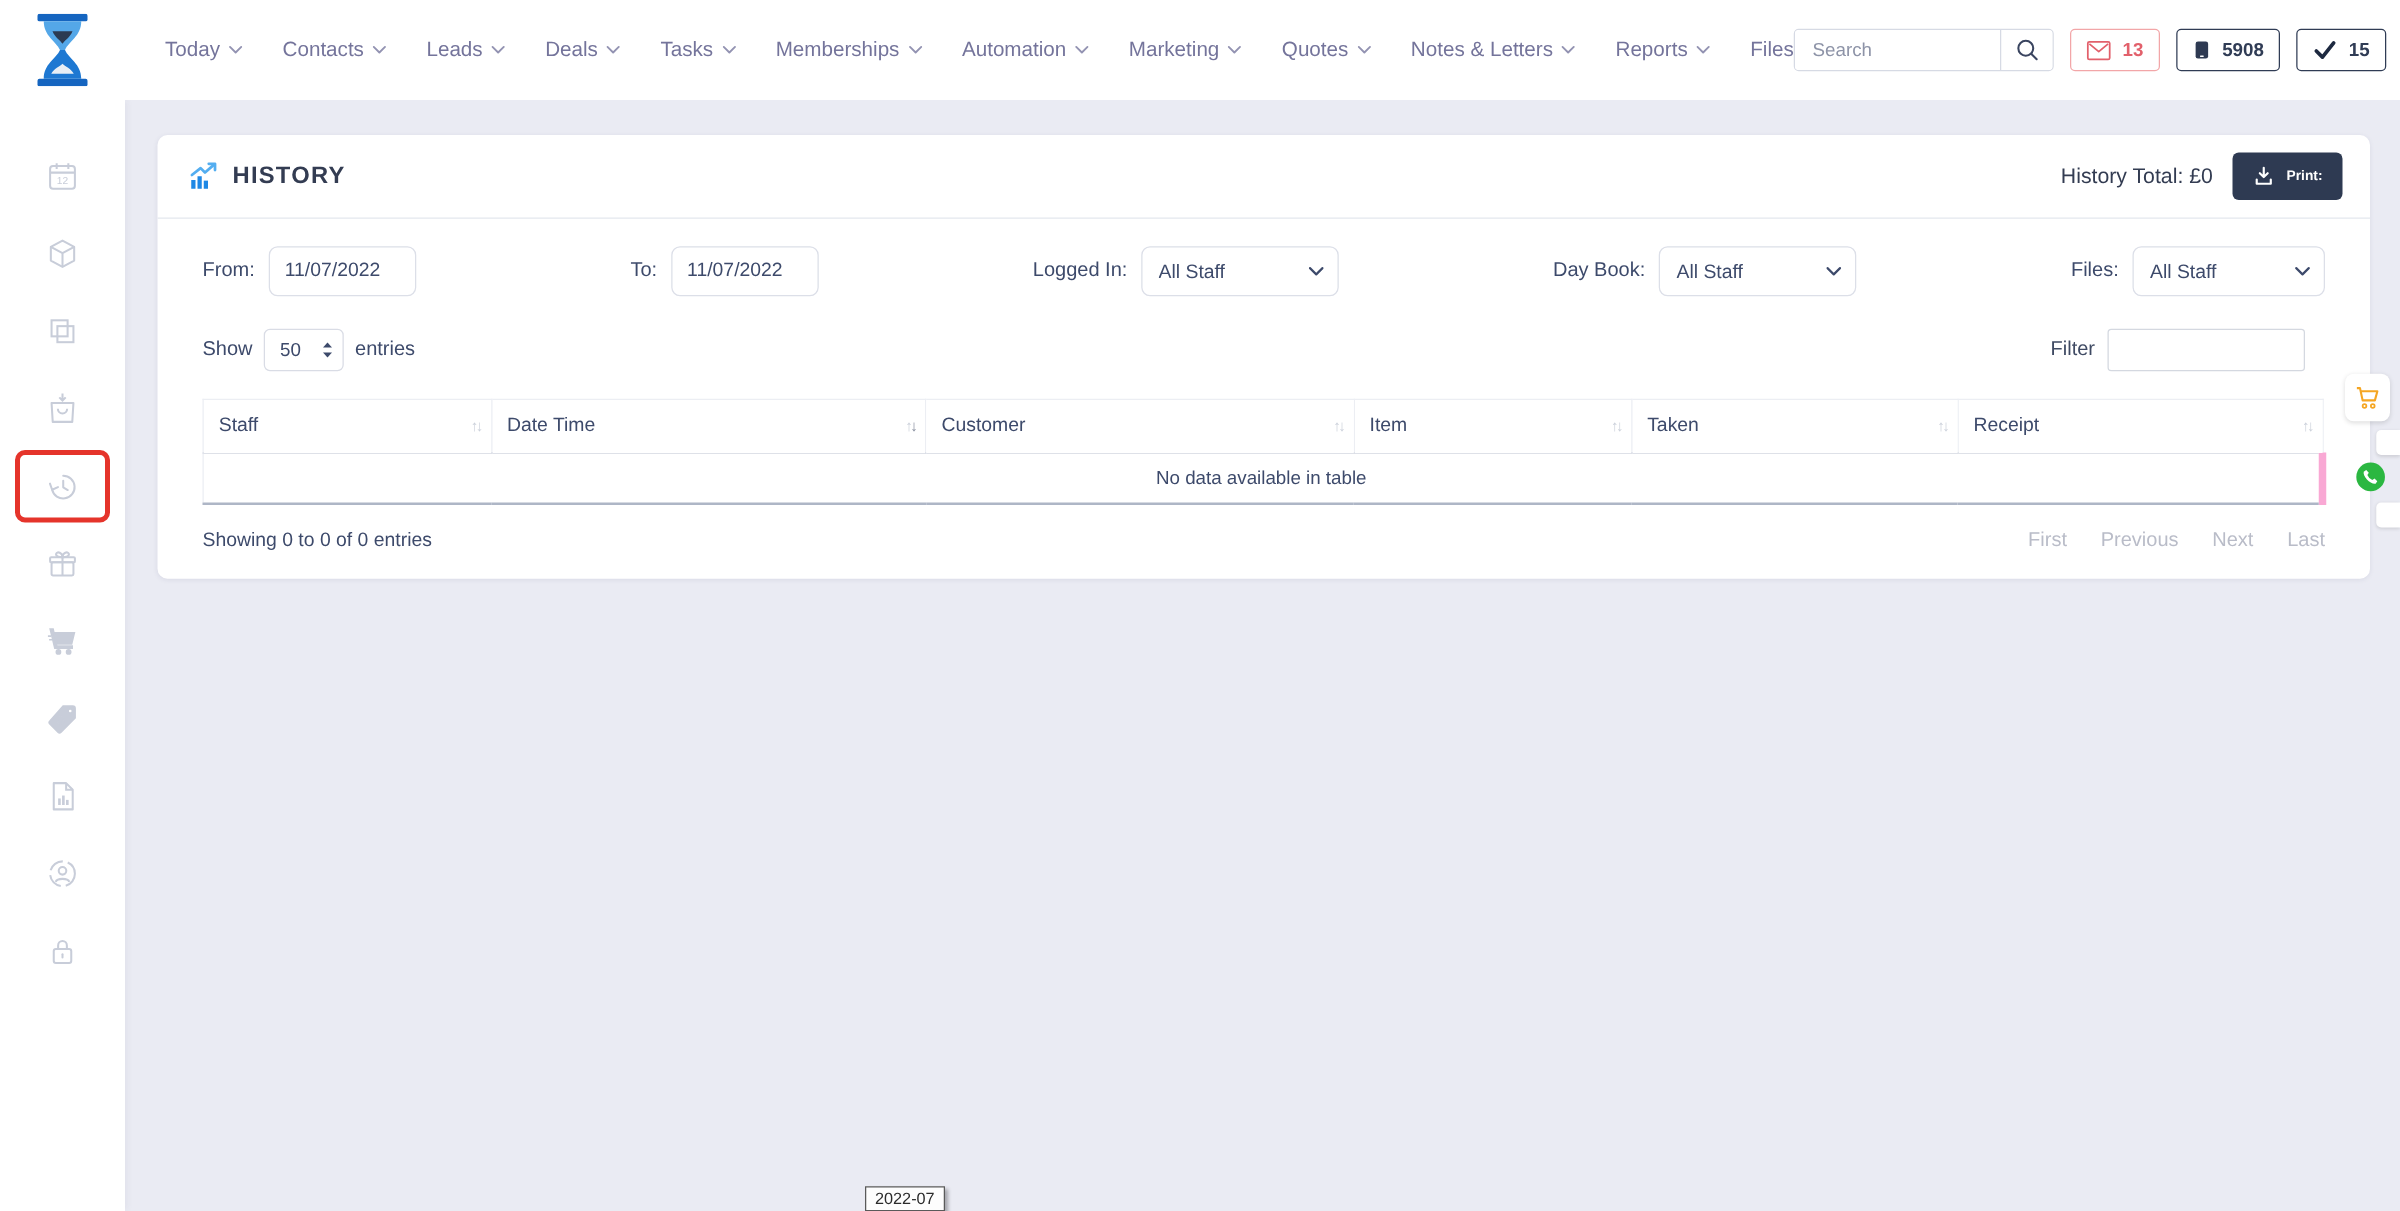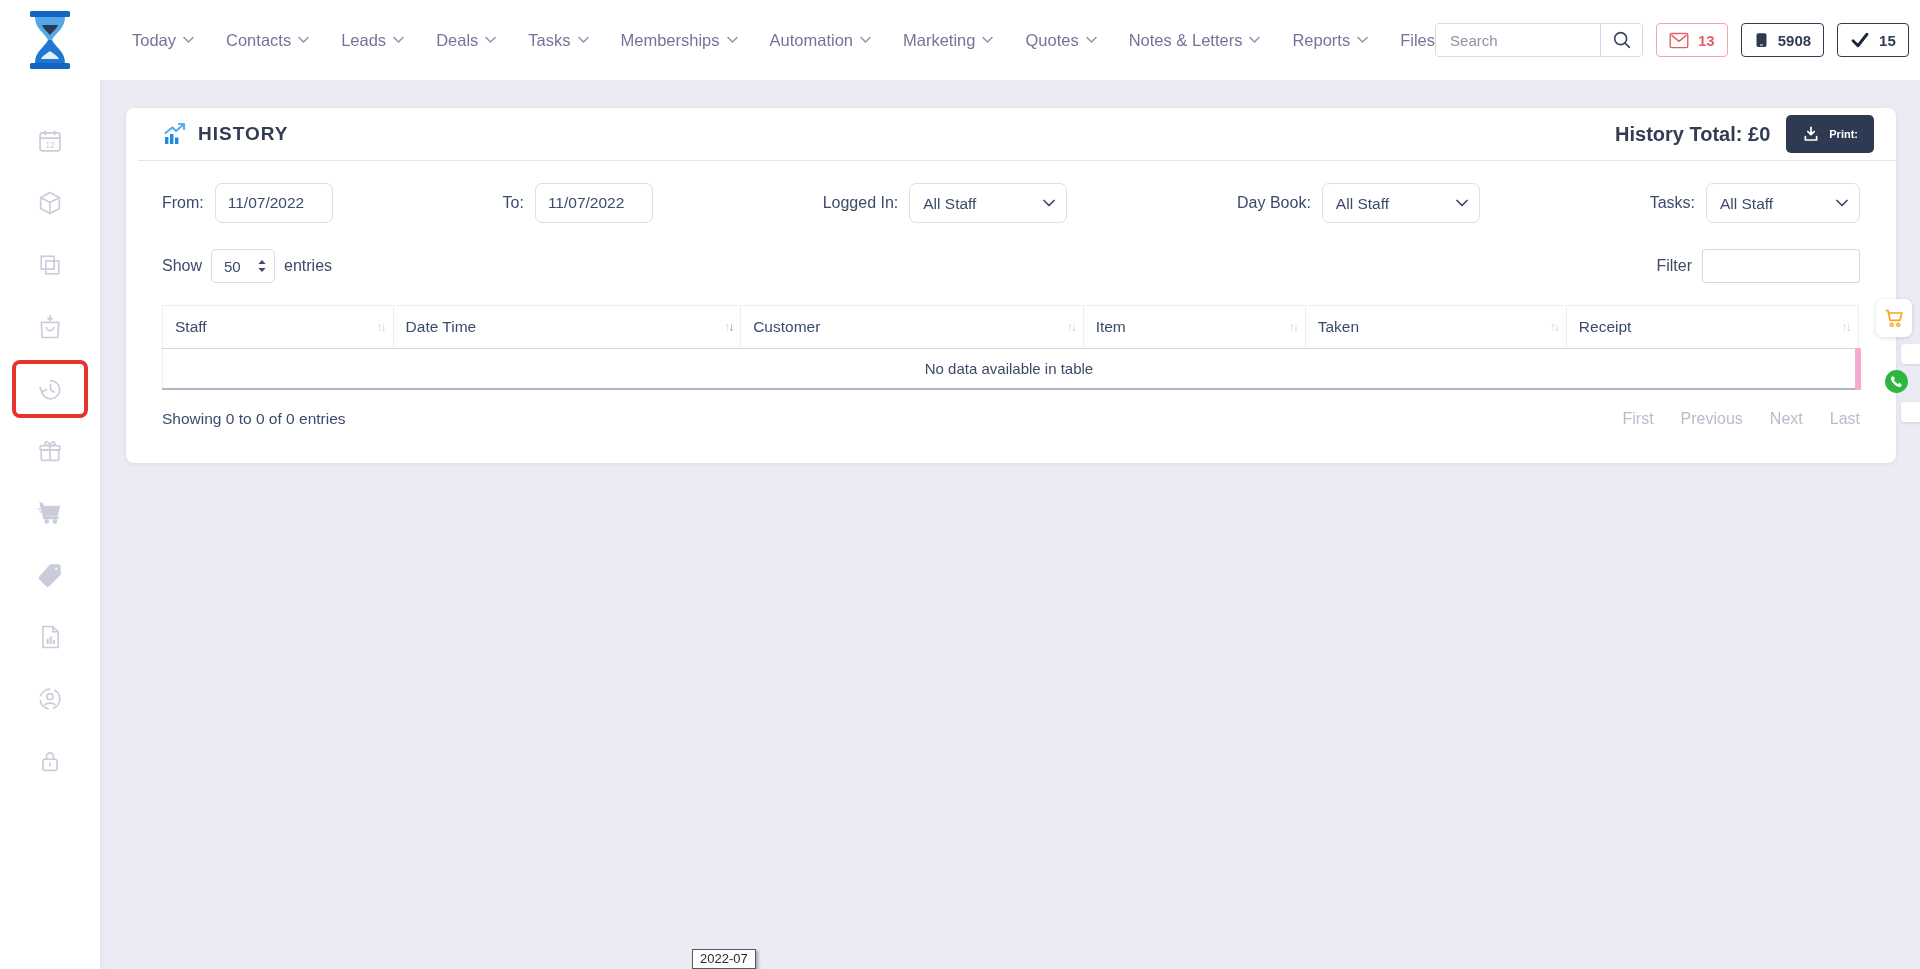--- a/index.html
+++ b/index.html
@@ -34,40 +34,40 @@
   }
   .side-item { height:62px; width:100%; display:flex; align-items:center; justify-content:center; cursor:pointer;text-decoration:underline; }
   .side-item svg { stroke:#c8cdd9; }
   .active-ring { width:76px; height:58px; border:4px solid #e5342b; border-radius:8px; display:flex; align-items:center; justify-content:center; background:#fff; }
   
   .main { position:absolute; left:100px; top:80px; right:0; bottom:0; }
   .panel {
     position:absolute; left:26px; right:24px; top:28px; height:355px;
     background:#fff; border-radius:8px; box-shadow:0 1px 4px rgba(40,40,90,.08);
   }
-  .panel-header { height:53px; display:flex; align-items:center; padding:0 22px 0 24px; border-bottom:1px solid #e4e7ee;margin-left:12px; }
+  .panel-header { height:67px; display:flex; align-items:center; padding:0 22px 0 24px; border-bottom:1px solid #e4e7ee; }
   .panel-title { display:flex; align-items:center; gap:11px; font-size:19px; font-weight:bold; color:#333c52; letter-spacing:1px; }
   .panel-header-right { margin-left:auto; display:flex; align-items:center; gap:16px; }
-  .history-total { font-size:20px; font-weight:bold; color:#333c52; }
+  .history-total { font-size:17px; font-weight:normal; color:#333c52; }
   .print-btn { background:#2e3a52; color:#fff; border:none; border-radius:5px; height:38px; padding:0 16px; font-size:11px; font-weight:bold; font-family:inherit; display:flex; align-items:center; gap:9px; cursor:pointer; }
   
   .filters { display:flex; align-items:center; justify-content:space-between; padding:22px 36px 0 36px; }
   .fgroup { display:flex; align-items:center; gap:11px; }
   .flabel { font-size:16px; color:#3d4a6b; white-space:nowrap; }
   .sel { position:relative; display:inline-block; }
   .sel select {
     appearance:none; -webkit-appearance:none; -moz-appearance:none;
     height:40px; border:1px solid #dcdfe8; border-radius:7px; background:#fff;
     color:#3d4a6b; font-size:15.5px; font-family:inherit; padding:0 32px 0 13px; width:100%;
     outline:none; cursor:pointer;
   }
   .sel .chev { position:absolute; right:12px; top:50%; transform:translateY(-50%); pointer-events:none; }
   .date-input { height:40px; width:118px; border:1px solid #dcdfe8; border-radius:7px; padding:0 12px; font-size:15.5px; font-family:inherit; color:#3d4a6b; outline:none; text-align:left; background:#fff; }
   
-  .length-row { display:flex; align-items:center; justify-content:space-between; padding:26px 36px 22px 36px; }
+  .length-row { display:flex; align-items:center; justify-content:space-between; padding:26px 52px 22px 36px; }
   .length-left { display:flex; align-items:center; gap:9px; font-size:16px; color:#3d4a6b; }
   .len-sel { position:relative; display:inline-block; }
   .len-sel select { appearance:none; -webkit-appearance:none; height:34px; width:64px; border:1px solid #d9dce5; border-radius:5px; background:#fff; font-size:15px; font-family:inherit; color:#3d4a6b; padding:0 24px 0 12px; outline:none; cursor:pointer; }
   .len-sel .stepper { position:absolute; right:8px; top:50%; transform:translateY(-50%); pointer-events:none; }
   .filter-right { display:flex; align-items:center; gap:10px; font-size:16px; color:#3f4a63; }
   .filter-input { height:34px; width:158px; border:1px solid #d4d8e0; border-radius:3px; background:#fff; padding:0 10px; font-size:15px; font-family:inherit; color:#3d4a6b; outline:none; }
   
   .dtable { width:calc(100% - 71px); margin:0 35px 0 36px; border-collapse:collapse; }
   .dtable th {
     text-align:left; font-weight:normal; color:#3d4a6b; font-size:15.5px;
@@ -344,21 +344,21 @@
       <div class="fgroup">
         <span class="flabel">Day Book:</span>
         <span class="sel" style="width:158px">
           <select><option>All Staff</option></select>
           <svg class="chev" width="12" height="8" viewBox="0 0 12 8" fill="none">
               <path d="M1 1.5 L6 6.5 L11 1.5" stroke="#3d4a6b" stroke-width="1.7" stroke-linecap="round" stroke-linejoin="round"></path>
             </svg>
         </span>
       </div>
       <div class="fgroup">
-        <span class="flabel">Tasks:</span>
+        <span class="flabel">Files:</span>
         <span class="sel" style="width:154px">
           <select><option>All Staff</option></select>
           <svg class="chev" width="12" height="8" viewBox="0 0 12 8" fill="none">
               <path d="M1 1.5 L6 6.5 L11 1.5" stroke="#3d4a6b" stroke-width="1.7" stroke-linecap="round" stroke-linejoin="round"></path>
             </svg>
         </span>
       </div>
     </div>
 
     <div class="length-row">

